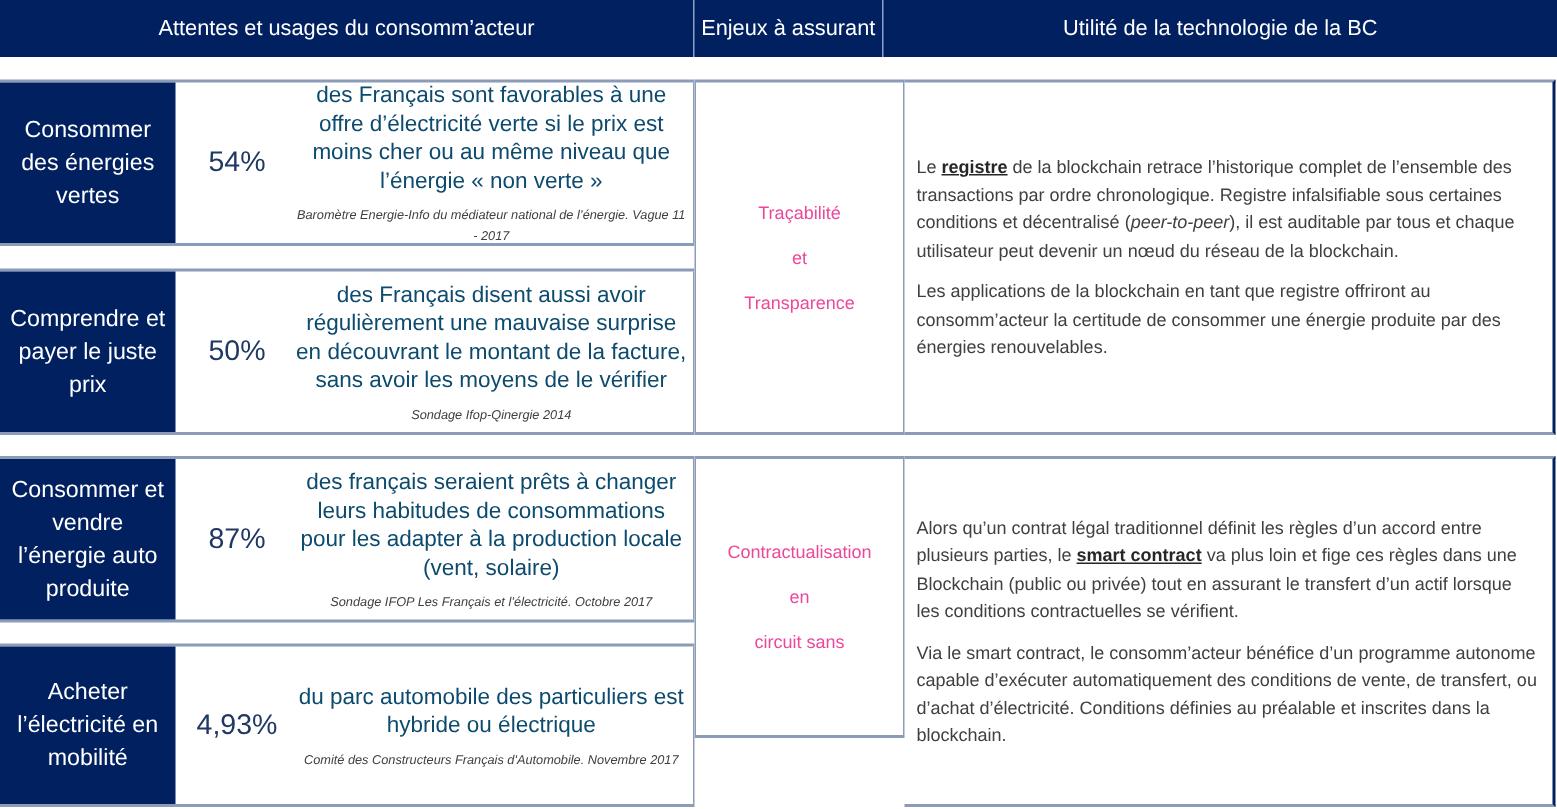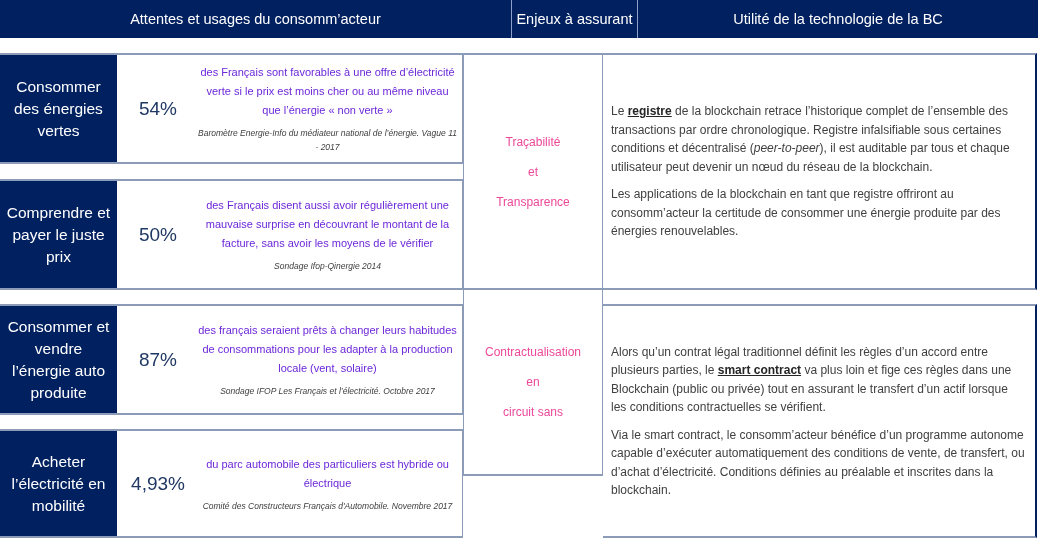--- a/index.html
+++ b/index.html
@@ -24,21 +24,21 @@
     color: #ffffff;
     font-size: 14.5px;
   }
   .header .hcell {
     display: flex;
     align-items: center;
     justify-content: center;
     height: 100%;
     box-sizing: border-box;
   }
-  .header .h1 { width: 512px; border-right: 1px solid #8ea0c8; }
+  .header .h1 { width: 463px; border-right: 1px solid #8ea0c8; }
   .header .h2 { width: 126px; border-right: 1px solid #8ea0c8; }
   .header .h3 { flex: 1; }
 
   .row {
     position: absolute;
     left: 0;
     width: 463px;
     display: flex;
     box-sizing: border-box;
     border-top: 2px solid #8c9bb8;
@@ -72,23 +72,23 @@
     display: flex;
     flex-direction: column;
     justify-content: center;
     align-items: center;
     text-align: center;
     padding: 0 4px 0 0;
     box-sizing: border-box;
     border-right: 1px solid #8c9bb8;
   }
   .row .desc .main {
-    font-size: 11px;
+    font-size: 15px;
     line-height: 19px;
-    color: #6d28d9;
+    color: #0c4a6e;
   }
   .row .desc .src {
     font-size: 8.5px;
     line-height: 14px;
     font-style: italic;
     color: #404040;
     margin-top: 6px;
   }
 
   .issue {
@@ -180,21 +180,21 @@
 
 <div class="row" style="top:429px;height:109px;">
   <div class="label">Acheter l’électricité en mobilité</div>
   <div class="pct">4,93%</div>
   <div class="desc">
     <div class="main">du parc automobile des particuliers est hybride ou électrique</div>
     <div class="src">Comité des Constructeurs Français d'Automobile. Novembre 2017</div>
   </div>
 </div>
 
-<div class="issue" style="top:288px;height:188px;">
+<div class="issue" style="top:304px;height:188px;">
   <div class="line">Contractualisation</div>
   <div class="line">en</div>
   <div class="line">circuit sans</div>
 </div>
 
 <div class="util" style="top:304px;height:234px;">
   <p><span>Alors qu’un contrat légal traditionnel définit les règles d’un accord entre plusieurs parties, le </span><b>smart contract</b><span> va plus loin et fige ces règles dans une Blockchain (public ou privée) tout en assurant le transfert d’un actif lorsque les conditions contractuelles se vérifient.</span></p>
   <p>Via le smart contract, le consomm’acteur bénéfice d’un programme autonome capable d’exécuter automatiquement des conditions de vente, de transfert, ou d’achat d’électricité. Conditions définies au préalable et inscrites dans la blockchain.</p>
 </div>
 

